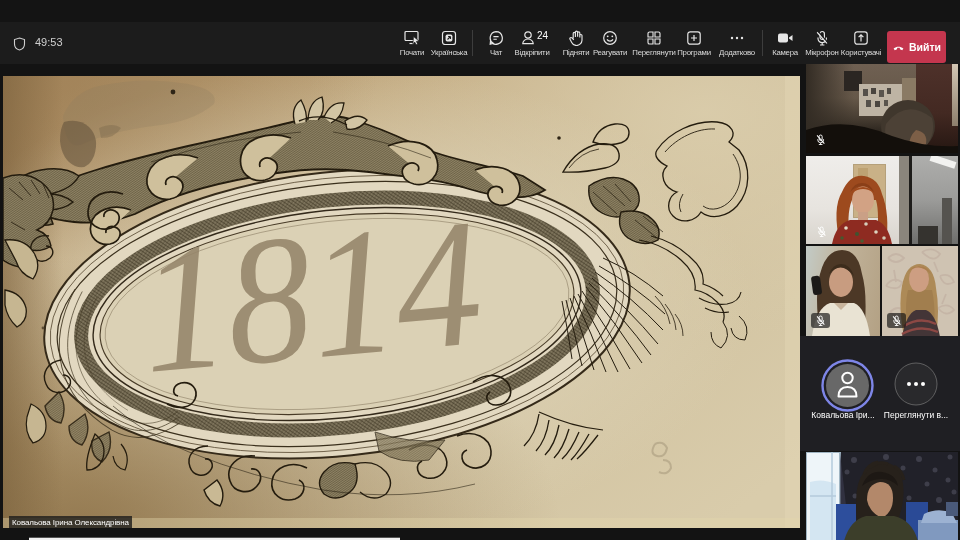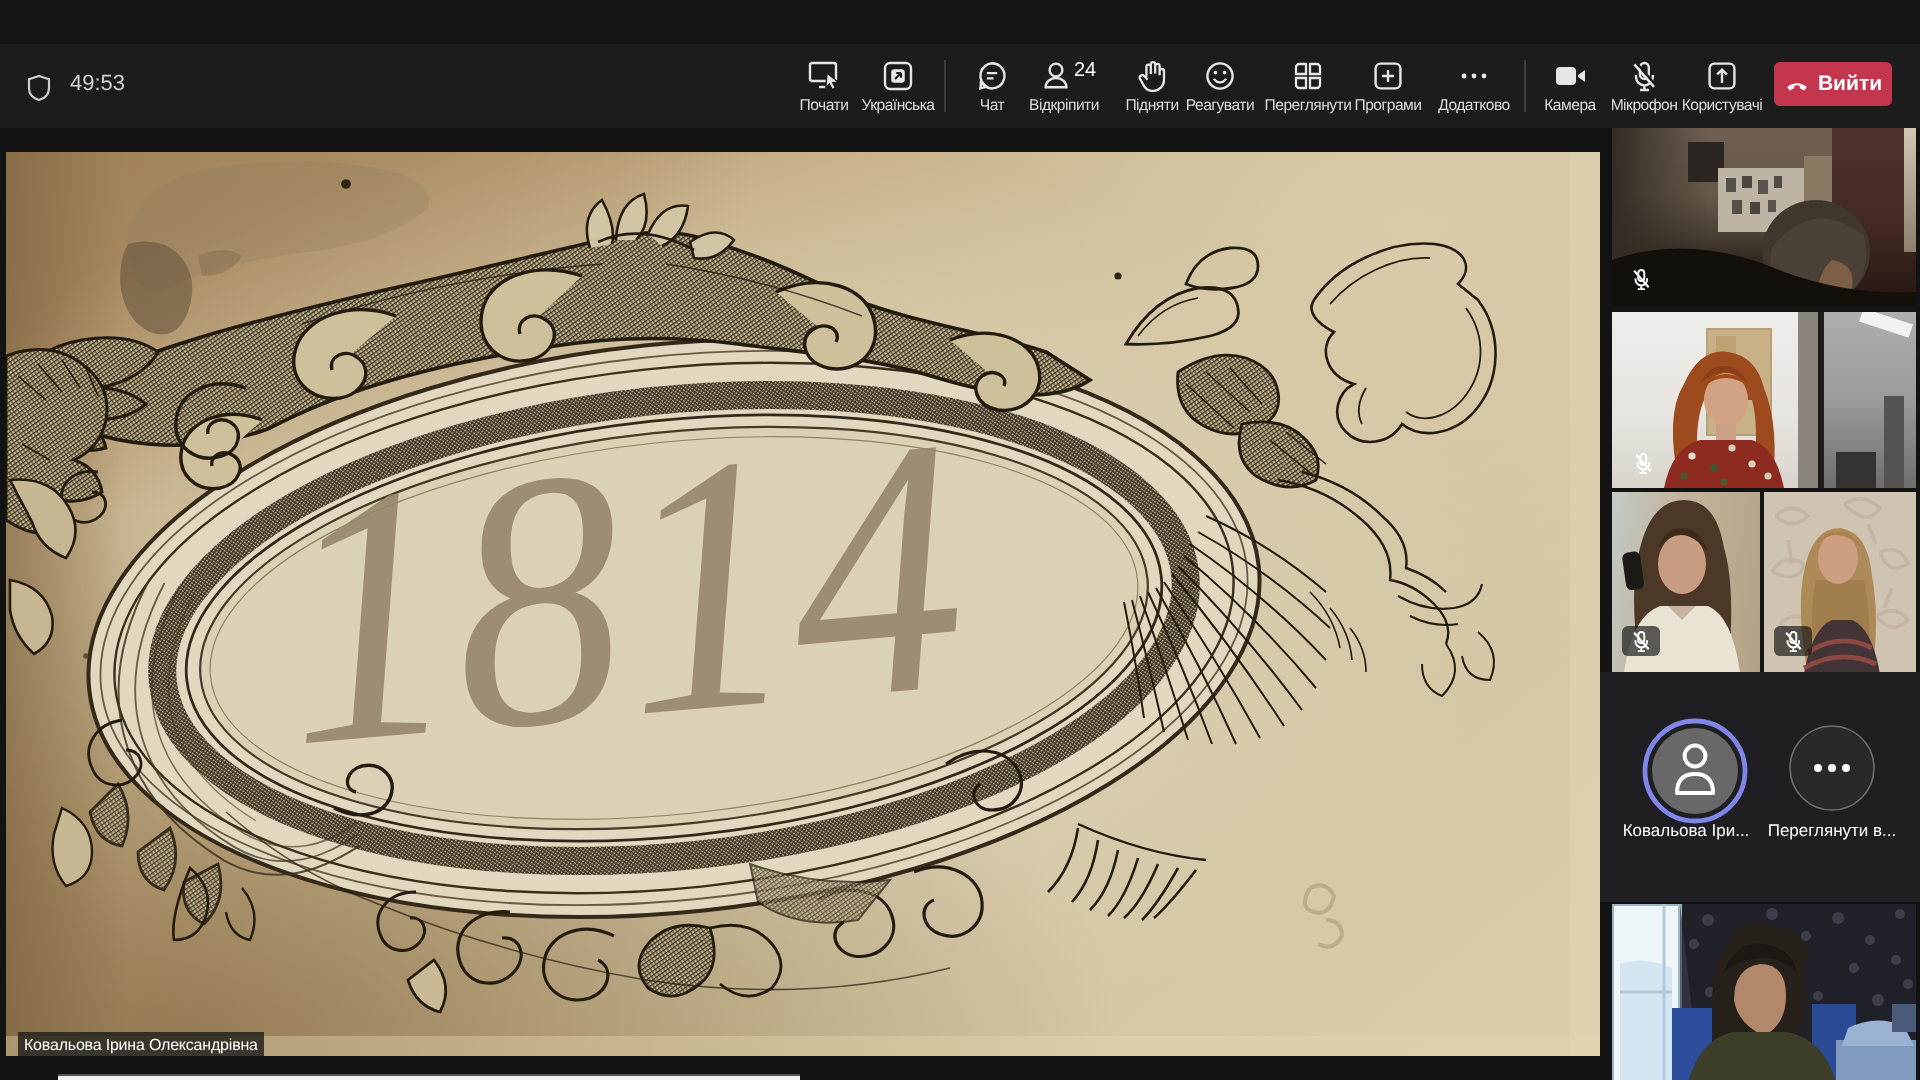--- a/index.html
+++ b/index.html
@@ -16,21 +16,21 @@
   
   #toolbar { position:absolute; left:0; top:22px; width:960px; height:43px; background:#1c1c1c; }
   .tbtn { position:absolute; top:6px; width:0; height:34px; }
   .tbtn .ic { position:absolute; left:-12px; top:1px; width:24px; height:17px;
     display:flex; align-items:center; justify-content:center; }
   .tbtn .lb { position:absolute; top:20px; left:-40px; width:80px; text-align:center;
     font-size:7.8px; letter-spacing:-0.25px; color:#dcdcdc; white-space:nowrap; }
   .tsep { position:absolute; top:8px; width:1px; height:26px; background:#3d3d3d; }
   #timer { position:absolute; left:35px; top:14px; color:#cfcfcf; font-size:11px; }
   #rec-ic { position:absolute; left:13px; top:15px; }
-  #leave { position:absolute; left:887px; top:9px; width:59px; height:22px;
+  #leave { position:absolute; left:887px; top:9px; width:59px; height:32px;
     background:#c4364e; border-radius:3px; color:#fff; font-size:10.5px;
     display:flex; align-items:center; justify-content:center; gap:4px; }
 
   
   #stage { position:absolute; left:0; top:64px; width:960px; height:476px; background:#131313; }
   #mainvideo { position:absolute; left:3px; top:11.5px; width:797px; height:452px; background:#c9b48c; overflow:hidden; }
   #namelabel { position:absolute; left:6px; top:440px; height:14px; background:rgba(32,30,28,0.82);
     color:#fff; font-size:8px; letter-spacing:-0.1px; line-height:14px; padding:0 3px; white-space:nowrap; }
 
   

